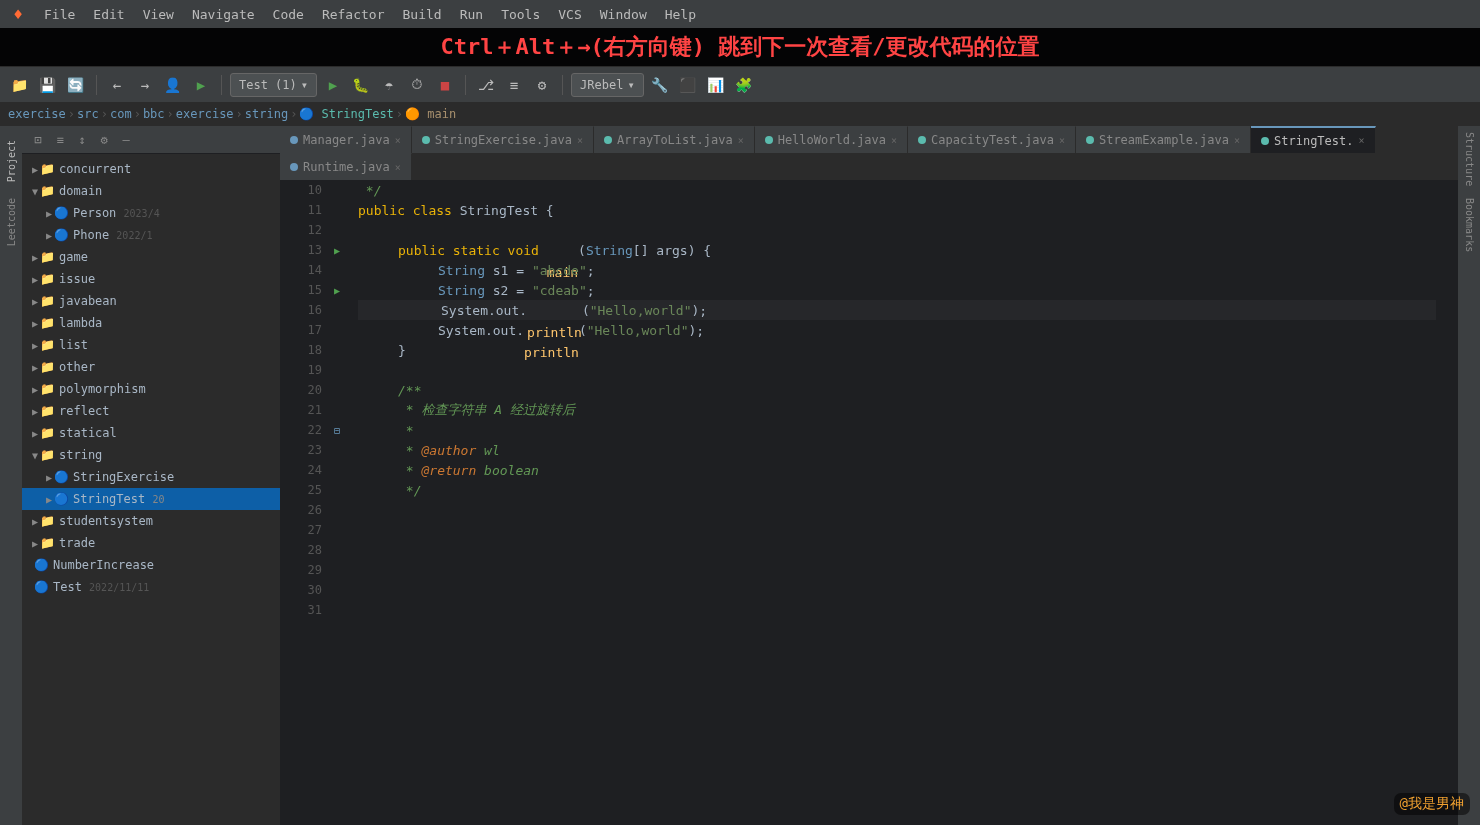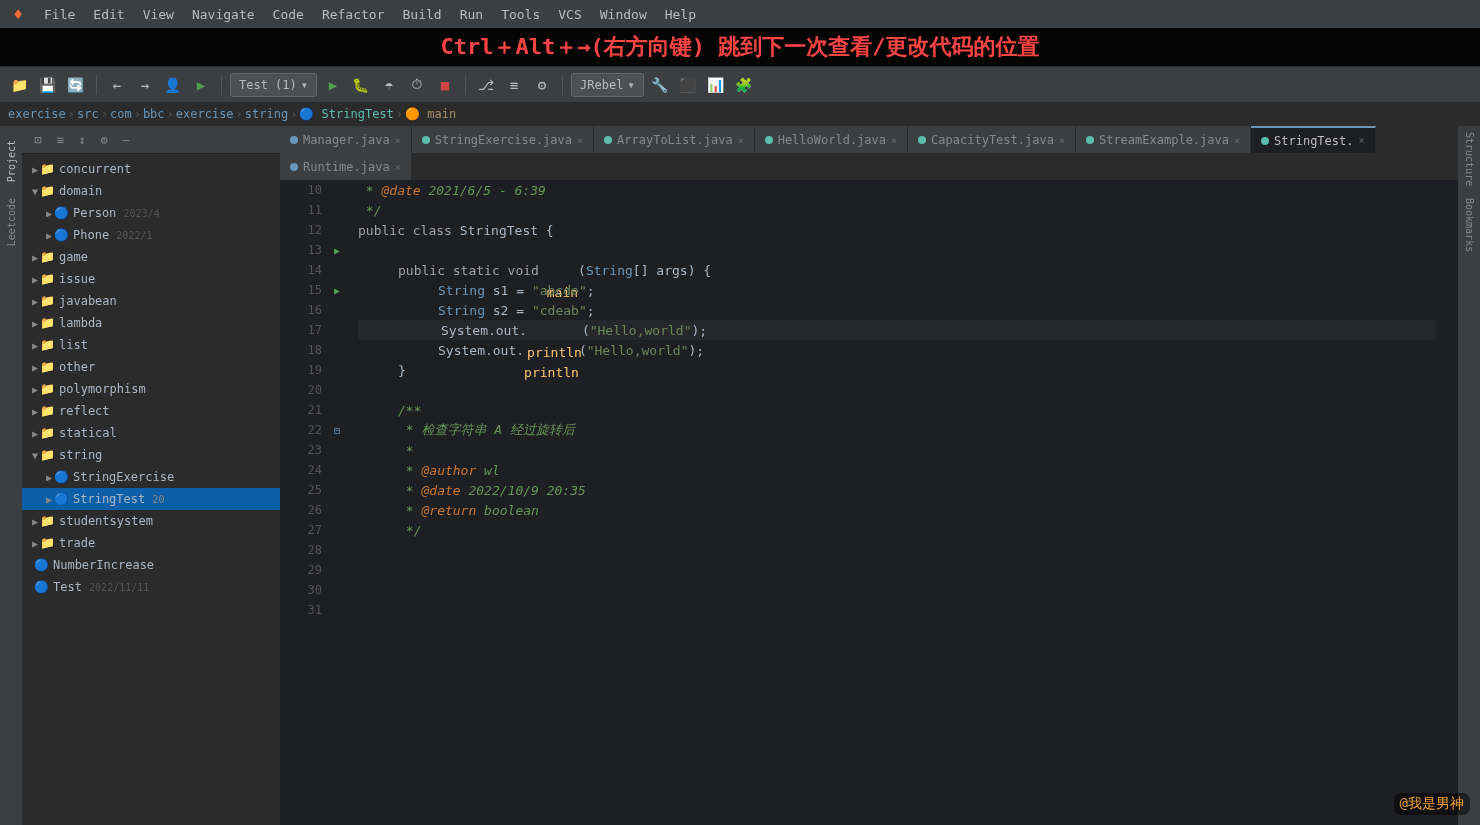--- a/index.html
+++ b/index.html
@@ -293,21 +293,21 @@
       height: 20px;
       display: flex;
       align-items: center;
       white-space: pre;
       font-size: 13px;
     }
     .code-line.current-line {
       background: rgba(255,255,255,0.04);
     }
     
-    .kw { color: #a3a3a3; } 
+    .kw { color: #eab308; } 
     .kw2 { color: #6897bb; } 
     .str { color: #6a8759; } 
     .comment { color: #629755; font-style: italic; } 
     .fn { color: #ffc66d; margin-top: 44px; } 
     .param-kw { color: #cc7832; font-style: italic; } 
 
     
     .right-panel {
       width: 14px;
       background: #1e1f22;
@@ -674,23 +674,20 @@
         <div class="gutter-icon"></div>
         <div class="gutter-icon"></div>
         <div class="gutter-icon"></div>
         <div class="gutter-icon"></div>
         <div class="gutter-icon"></div>
       </div>
 
       <div class="code-content">
 
 
-        <div class="code-line">
-          <span class="comment"> * <span class="param-kw">@date</span> 2021/6/5 - 6:39</span>
-        </div>
 
         <div class="code-line">
           <span class="comment"> */</span>
         </div>
 
         <div class="code-line">
           <span class="kw">public </span><span class="kw">class </span><span style="color:#a9b7c6;">StringTest {</span>
         </div>
 
         <div class="code-line"></div>
@@ -744,24 +741,20 @@
           <span class="comment"> *</span>
         </div>
 
 
 
         <div class="code-line">
           <span style="padding-left:40px;"></span>
           <span class="comment"> * <span class="param-kw">@author</span> wl</span>
         </div>
 
-        <div class="code-line">
-          <span style="padding-left:40px;"></span>
-          <span class="comment"> * <span class="param-kw">@date</span> 2022/10/9 20:35</span>
-        </div>
 
         <div class="code-line">
           <span style="padding-left:40px;"></span>
           <span class="comment"> * <span class="param-kw">@return</span> boolean</span>
         </div>
 
         <div class="code-line">
           <span style="padding-left:40px;"></span>
           <span class="comment"> */</span>
         </div>

